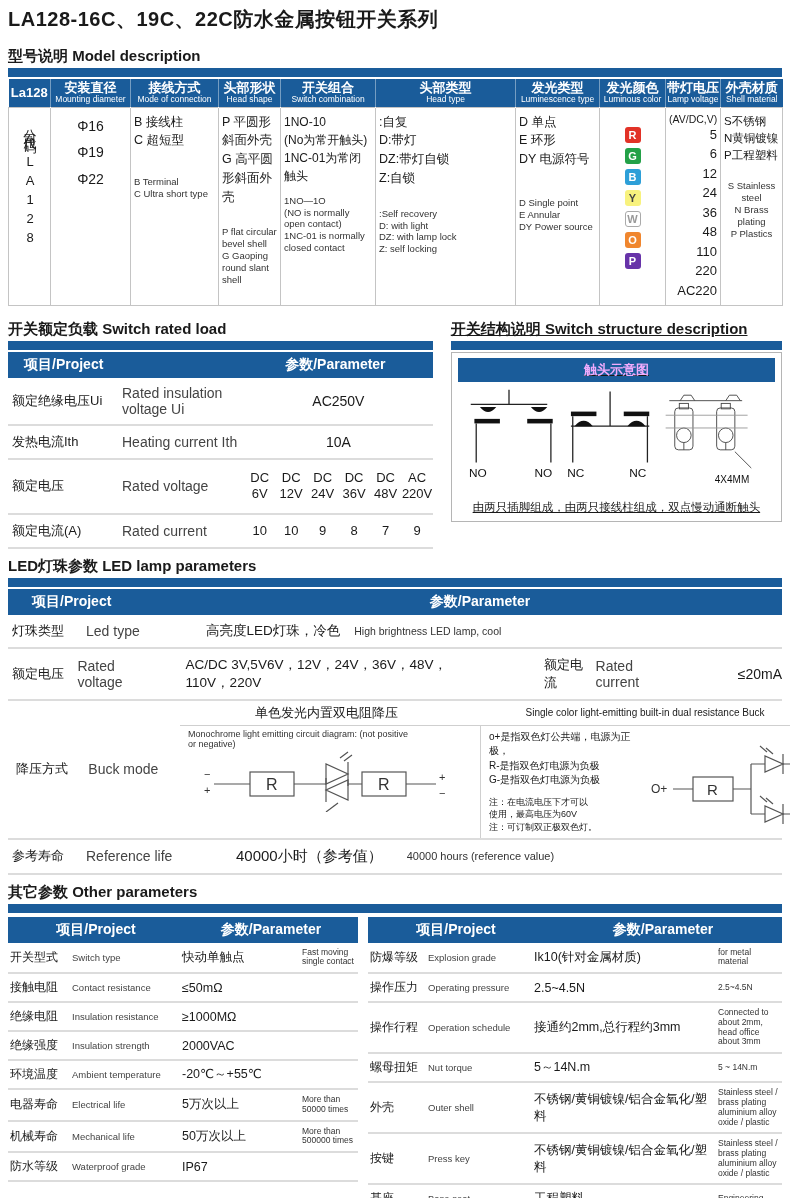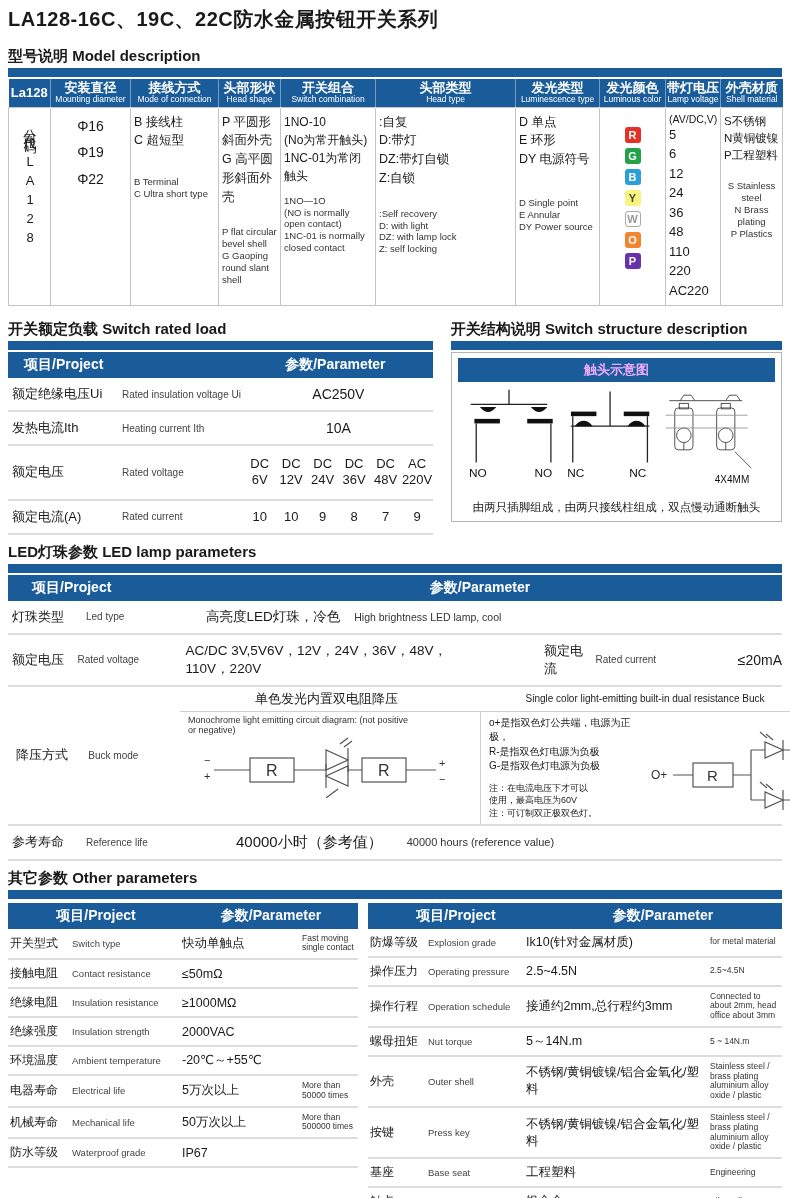--- a/index.html
+++ b/index.html
@@ -18,36 +18,36 @@
   table.model .hcn { font-size:13px; font-weight:bold; line-height:1.1; }
   table.model .hen { font-size:8.5px; font-weight:normal; line-height:1.1; }
   table.model td { border:1px solid #c4c4c4; vertical-align:top; padding:5px 3px; font-size:12px; background:#fff; }
   .pre { white-space:pre-line; }
   .vcell { writing-mode:vertical-lr; text-orientation:upright; letter-spacing:4px; font-size:13px; margin:6px auto; }
   td.mid { vertical-align:middle; text-align:center; }
   .cnblock { font-size:12.5px; line-height:1.5; }
   .enblock { font-size:9.5px; color:#333; line-height:1.25; margin-top:14px; }
   .chipcol { display:flex; flex-direction:column; align-items:center; gap:5px; padding-top:14px; }
   .chip { width:16px; height:16px; border-radius:3px; font-size:11px; font-weight:bold; display:flex; align-items:center; justify-content:center; }
-  .voltcell { text-align:left; }
+  .voltcell { text-align:right; }
   .volthead { font-size:10.5px; }
   .voltnums { font-size:13px; line-height:1.5; white-space:pre-line; }
 
   
   .thead { background:#1a5c9a; color:#fff; font-weight:bold; font-size:14px; display:flex; align-items:center; padding:4px 0; margin-top:2px; }
   .thead .proj { padding-left:16px; width:230px; }
   .thead .parm { flex:1; text-align:center; }
   .row { display:flex; align-items:center; border-bottom:2px solid #dcdcdc; padding:7px 0; }
   .lab-cn { font-size:13px; padding-left:4px; }
-  .lab-en { font-size:10px; color:#444; padding-left:6px; }
+  .lab-en { font-size:14px; color:#444; padding-left:6px; }
   .val { flex:1; text-align:center; font-size:14px; }
 
   .two-col { display:flex; gap:18px; margin-top:6px; }
   .col-load { width:436px; }
-  .col-struct { width:340px; }
+  .col-struct { width:340px;text-decoration:underline; }
 
   .load .lab-cn { width:108px; }
   .load .lab-en { width:128px; }
   .vcols { flex:1; display:flex;justify-content:center; }
   .vcols span { flex:1; text-align:center; font-size:13px; line-height:1.25; white-space:pre-line; }
 
   .structbox { border:1px solid #b5b5b5; margin-top:2px; padding:5px 6px 2px 6px; }
   .structbanner { background:#1a5c9a; color:#f0abfc; font-weight:bold; font-size:13px; text-align:center; padding:3px 0; }
   .structcap { font-size:11.5px; text-align:center; padding:2px 0 4px 0; }
 
@@ -76,21 +76,21 @@
   .others { display:flex; gap:10px; margin-top:2px; }
   .otab-l { width:350px; }
   .otab-r { flex:1; }
   .orow { display:flex; align-items:center; border-bottom:2px solid #dcdcdc; padding:5px 0; min-height:25px; }
   .o-cn { width:64px; font-size:12px; padding-left:2px; }
   .o-en { width:110px; font-size:9.5px; color:#444; }
   .o-v { font-size:12.5px; }
   .o-ven { font-size:8.5px; color:#333; margin-left:8px; line-height:1.15; flex:1; }
   .otab-l .o-v { width:112px; }
   .otab-r .o-cn { width:60px; }
-  .otab-r .o-en { width:98px; }
+  .otab-r .o-en { width:106px; }
   .otab-r .o-v { width:176px; }
   .ohead .proj { width:176px; padding-left:0; text-align:center; }
   svg text { font-family:"Liberation Sans","DejaVu Sans",sans-serif; }
 </style>
 </head>
 <body>
 
 <div class="page">
 
   <div class="main-title">LA128-16C、19C、22C防水金属按钮开关系列</div>

